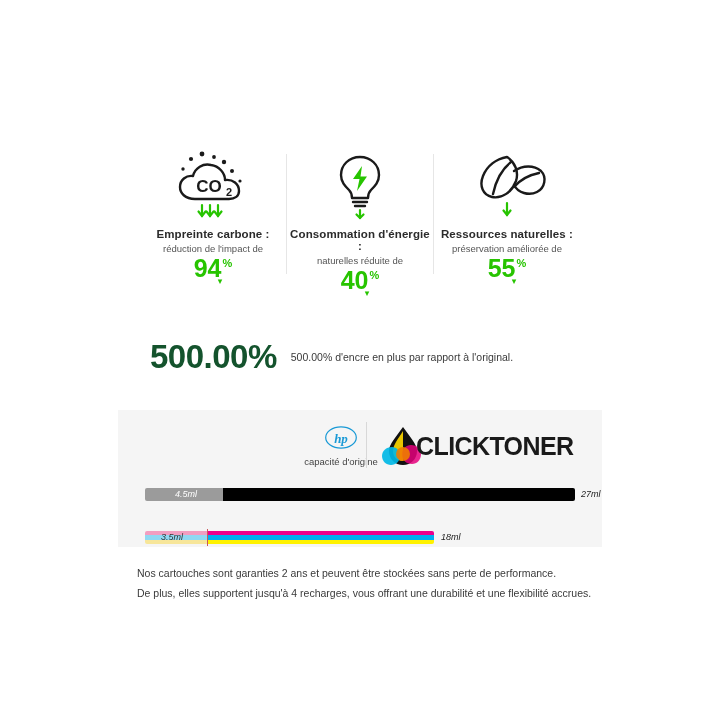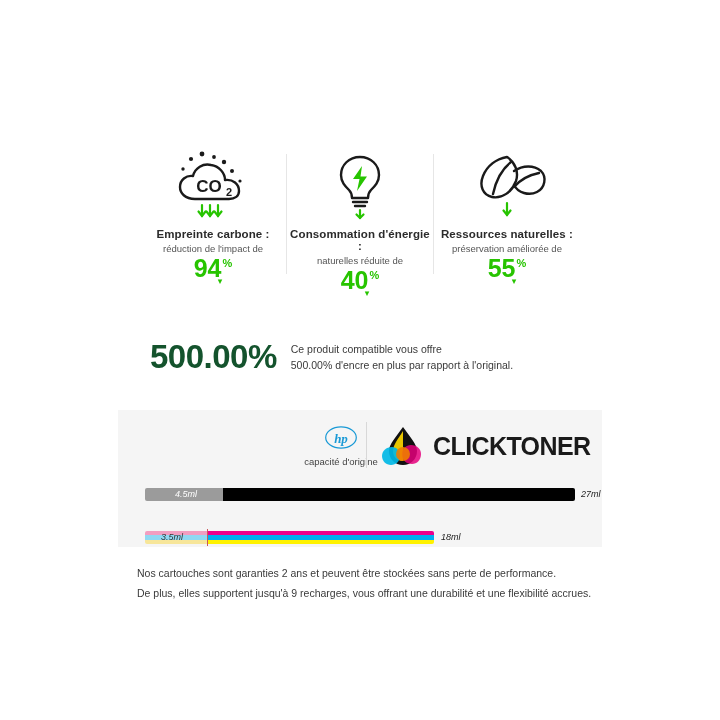--- a/index.html
+++ b/index.html
@@ -154,21 +154,20 @@
     width: 1px;
     height: 46px;
     background: #d8d8d8;
   }
   .brand-ct {
     position: absolute;
     left: 262px;
     top: 14px;
     display: flex;
     align-items: center;
-    gap: 17px;
   }
   .ct-text {
     font-size: 25px;
     font-weight: bold;
     color: #1a1a1a;
     letter-spacing: -0.6px;
     margin-left: -10px;
   }
 
   
@@ -322,21 +321,20 @@
             <span class="unit">%</span>
         </div>
         <span class="chev">▾</span>
       </div>
     </div>
   </div>
 
   <div class="offer">
     <div class="offer-pct">500.00%</div>
     <div class="offer-text">
-      <div>Ce produit compatible vous offre</div>
       <div>500.00% d'encre en plus par rapport à l'original.</div>
     </div>
   </div>
 
   <div class="panel">
     <div class="brands">
 
       <div class="brand-hp">
         <svg class="hp-logo" viewBox="0 0 44 34">
           <ellipse cx="22" cy="15" rx="20" ry="14" fill="none" stroke="#1a9ad6" stroke-width="1.6"></ellipse>
@@ -373,16 +371,16 @@
         <div class="bar-label-in" style="left:16px; color:#333333;">3.5ml</div>
         <div class="tick" style="left:62px;"></div>
         <div class="bar-seg" style="left:62px; width:227px; background:linear-gradient(to bottom,#ec008c 0%,#ec008c 33%,#00aeef 33%,#00aeef 66%,#fff200 66%,#fff200 100%); border-radius:0 2px 2px 0;"></div>
         <div class="bar-label-out" style="left:296px;">18ml</div>
       </div>
     </div>
   </div>
 
   <div class="footer">
     <div>Nos cartouches sont garanties 2 ans et peuvent être stockées sans perte de performance.</div>
-    <div>De plus, elles supportent jusqu'à 9 recharges, vous offrant une durabilité et une flexibilité accrues.</div>
+    <div>De plus, elles supportent jusqu'à 4 recharges, vous offrant une durabilité et une flexibilité accrues.</div>
   </div>
 
 </div>
 
 </body></html>

